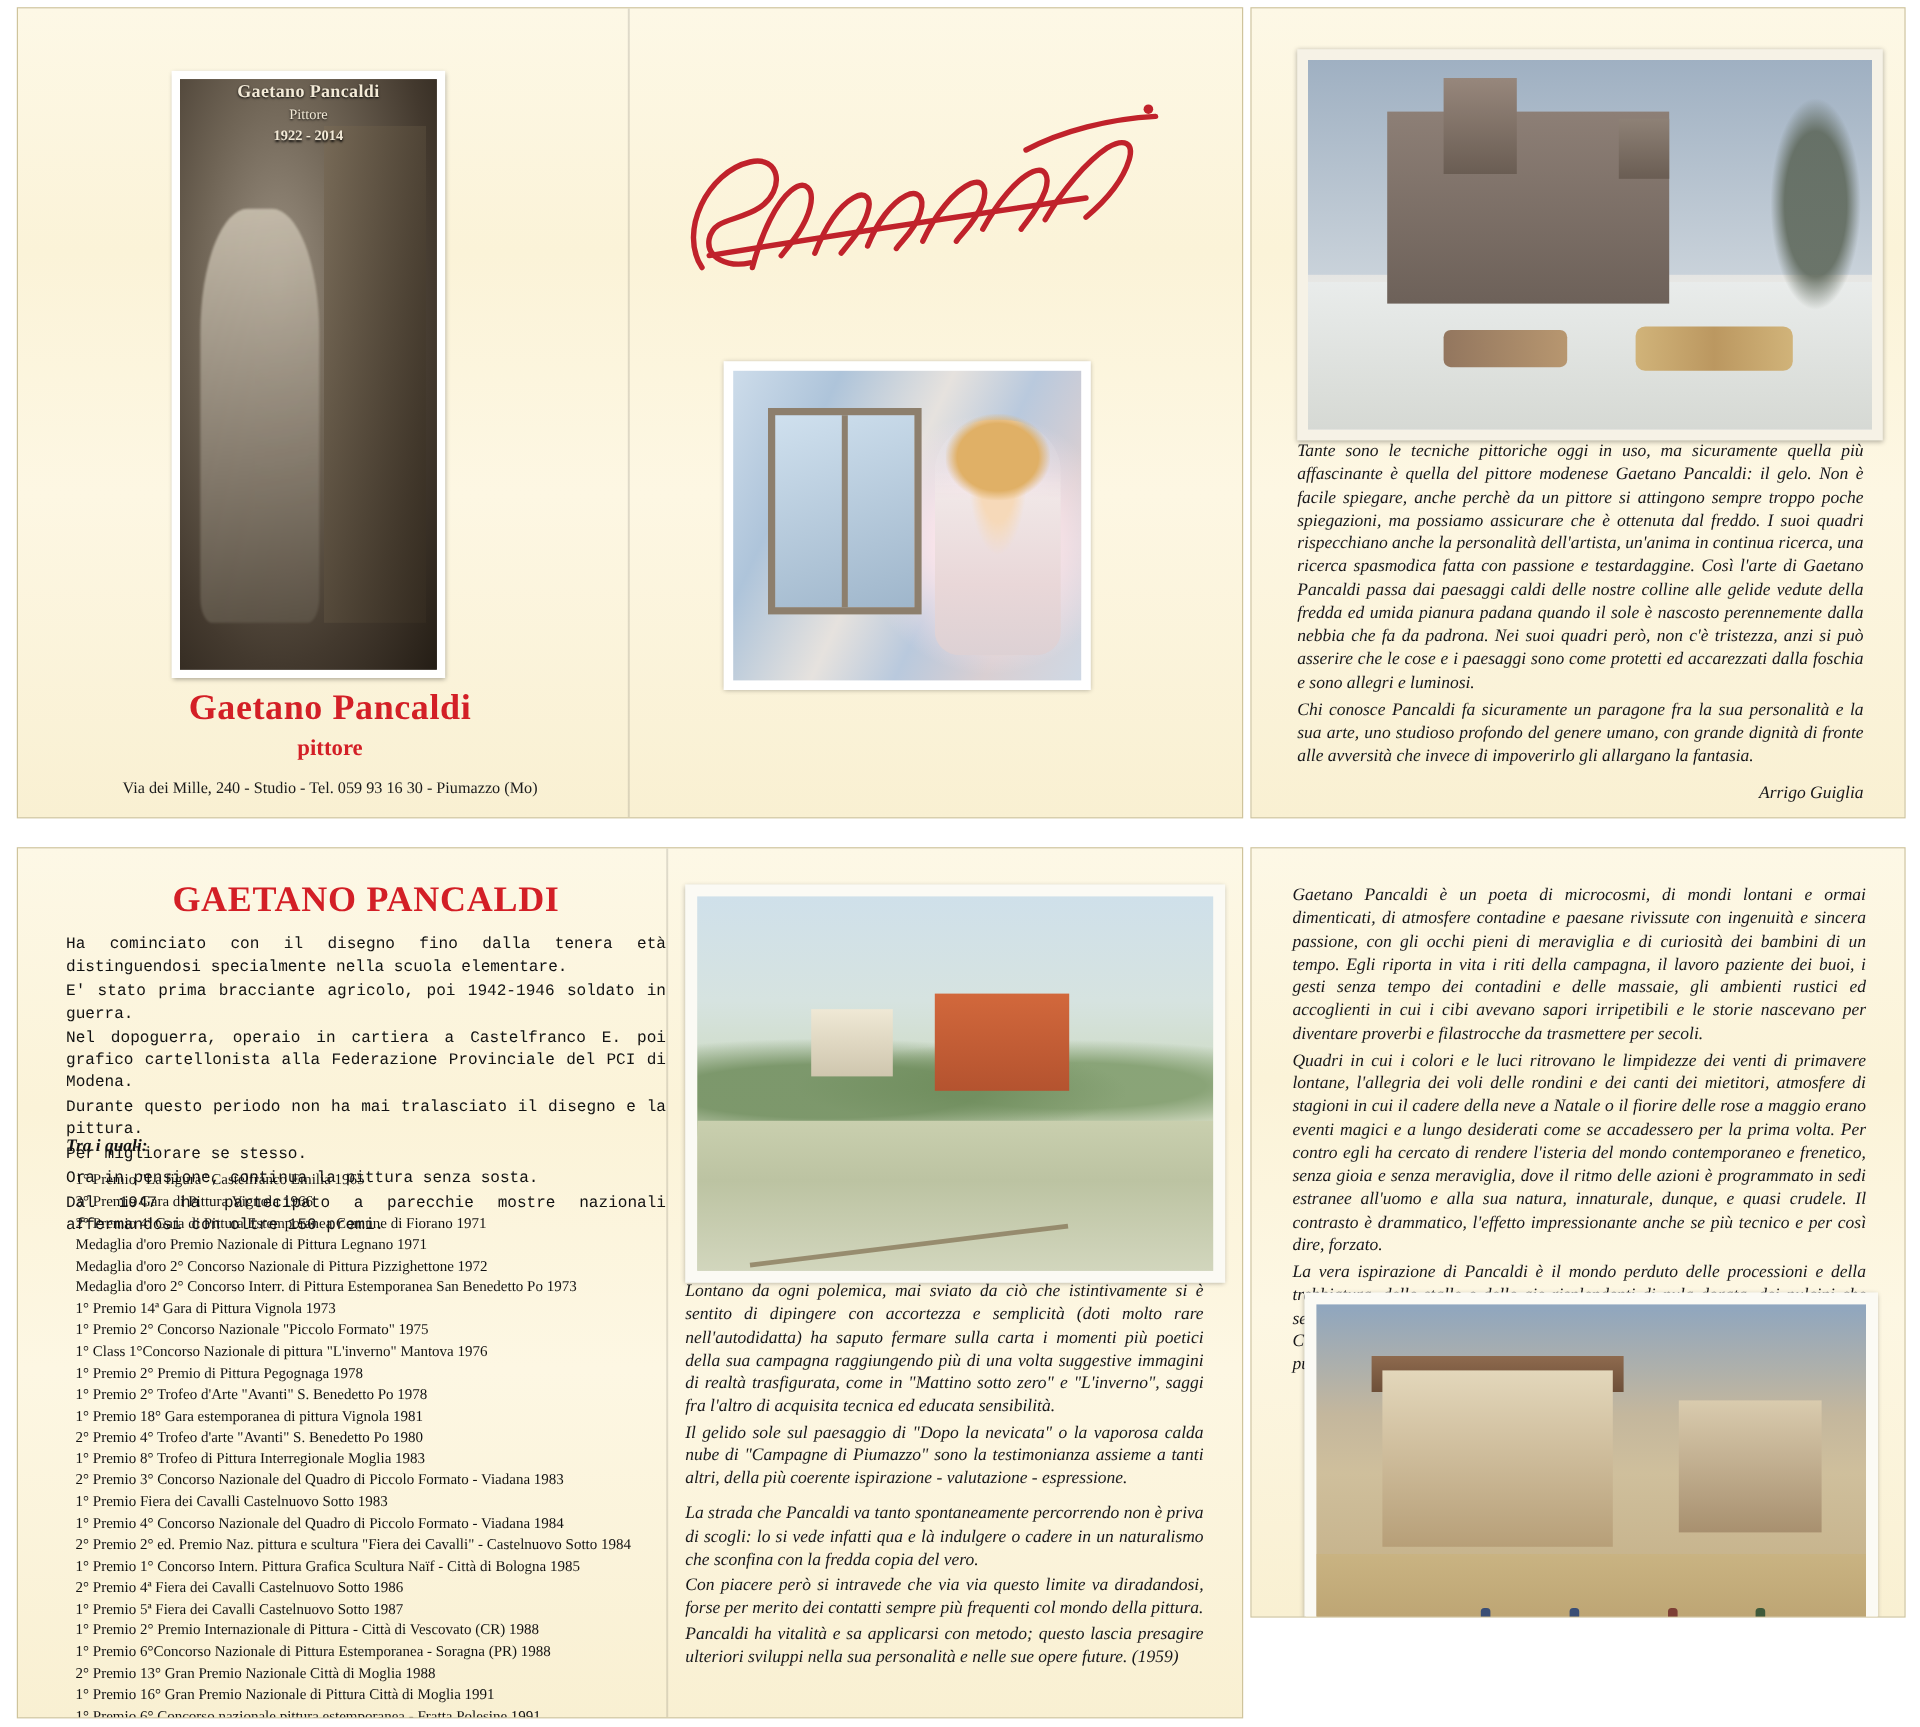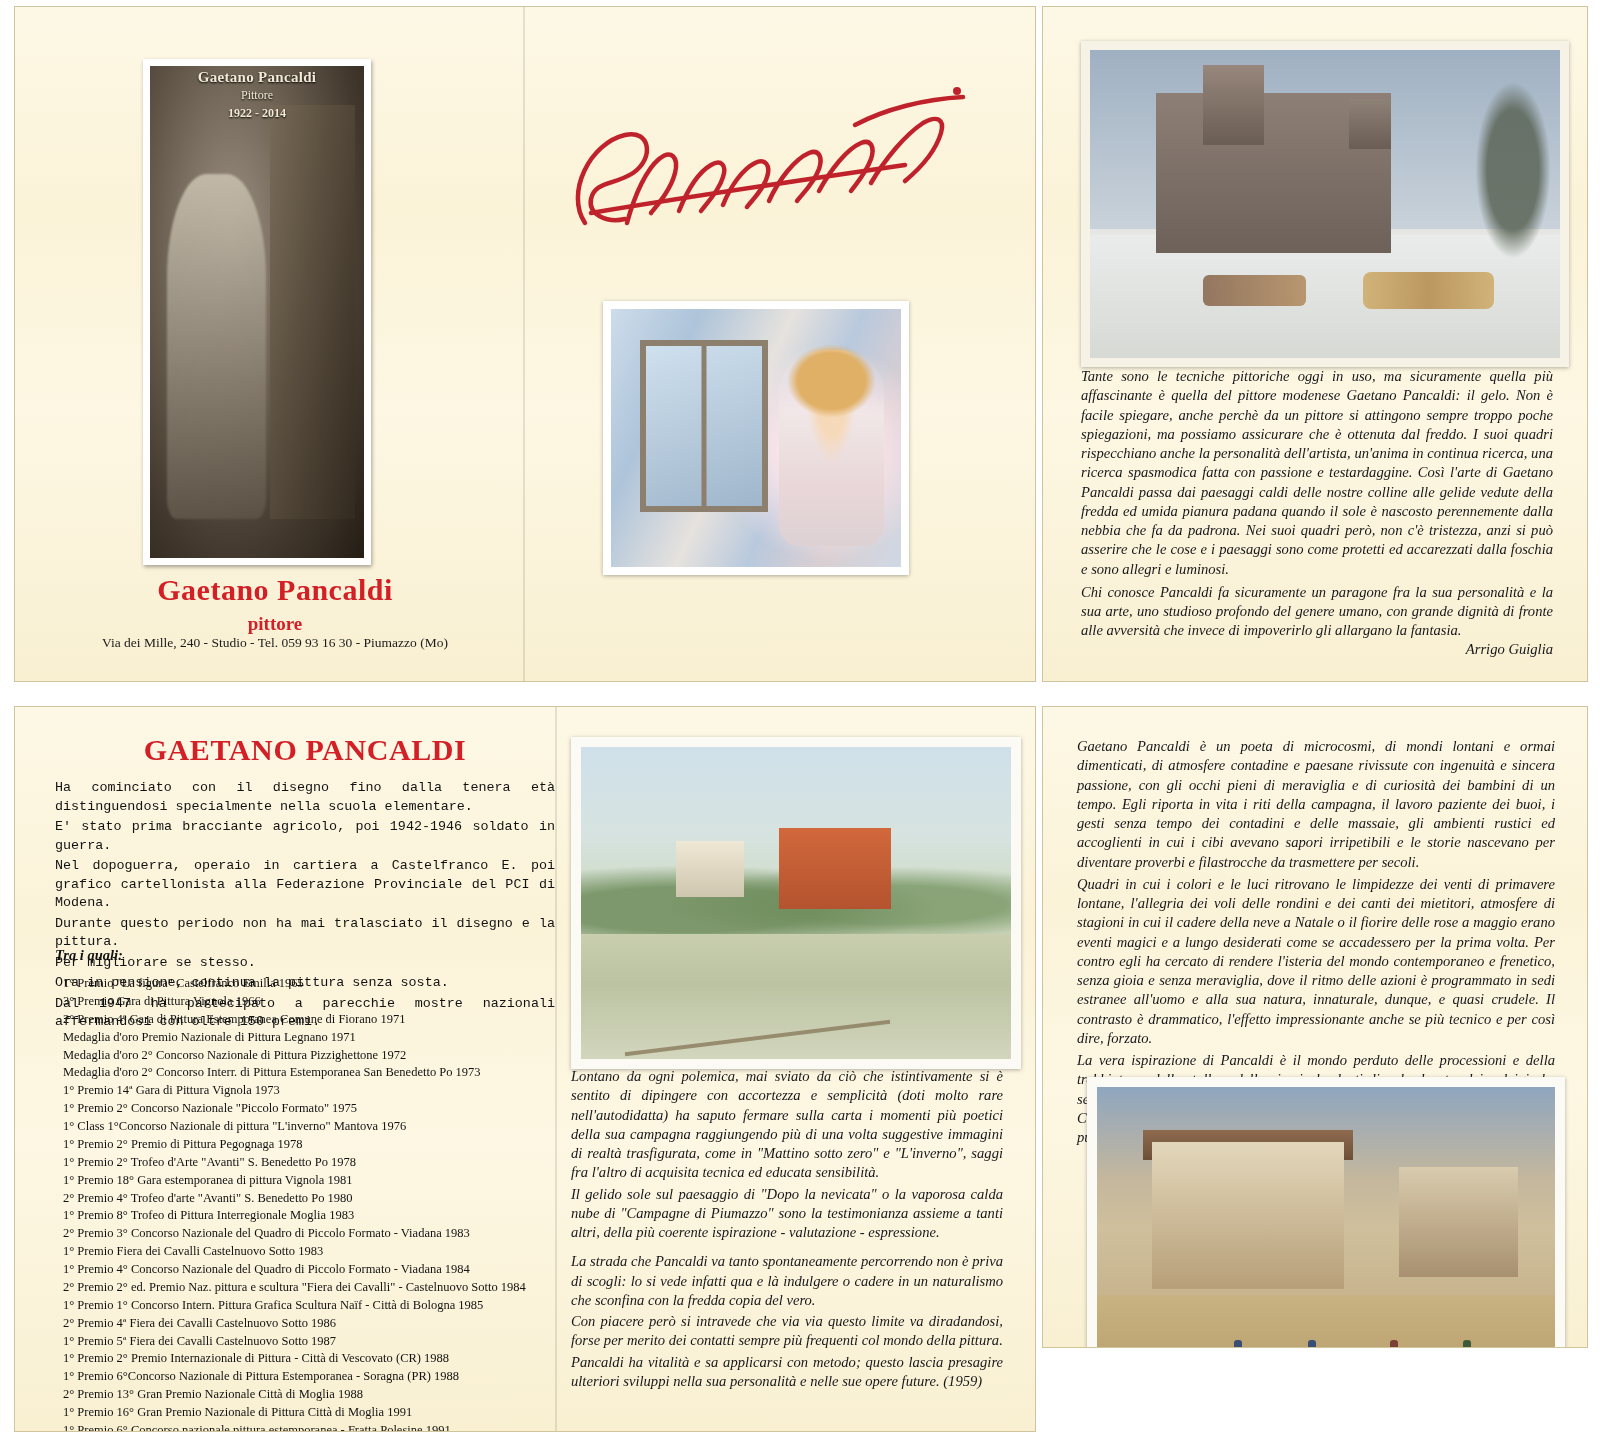--- a/index.html
+++ b/index.html
@@ -96,21 +96,21 @@
     position:absolute;left:0;right:0;top:566px;text-align:center;
   }
   .name-block .big{
     font-size:30px;font-weight:bold;color:#d31f26;letter-spacing:.5px;
     font-family:"Liberation Serif",serif;
   }
   .name-block .sub{
     font-size:19px;font-weight:bold;color:#d31f26;margin-top:6px;
   }
   .name-block .addr{
-    font-size:13.5px;color:#1b1b1b;
+    font-size:13.5px;color:#1b1b1b;margin-top:14px;
   }
   
   .left-half{position:absolute;left:0;top:0;width:520px;height:100%;}
 
   
   .art2{
     position:absolute;left:38px;top:34px;width:470px;height:308px;
     background:#f6f2e6;padding:9px;box-shadow:0 1px 4px rgba(0,0,0,.3);
   }
   .art2-inner{
@@ -152,21 +152,21 @@
   .text-italic{
     font-family:"Liberation Serif",serif;
     font-style:italic;
     font-size:14.6px;
     line-height:1.32;
     color:#17171a;
     text-align:justify;
   }
   #tr-text{position:absolute;left:38px;top:360px;width:472px;}
   .signature-right{
-    text-align:right;font-style:italic;font-size:14.6px;margin-top:0;color:#17171a;
+    text-align:right;font-style:italic;font-size:14.6px;margin-top:12px;color:#17171a;
   }
 
   
   .bl-title{
     position:absolute;left:40px;top:26px;width:500px;text-align:center;
     font-size:30px;font-weight:bold;color:#d31f26;letter-spacing:.6px;
   }
   .bl-body{
     position:absolute;left:40px;top:72px;width:500px;
     font-size:13.4px;line-height:1.38;color:#121212;text-align:justify;font-family:Liberation Mono, monospace;

